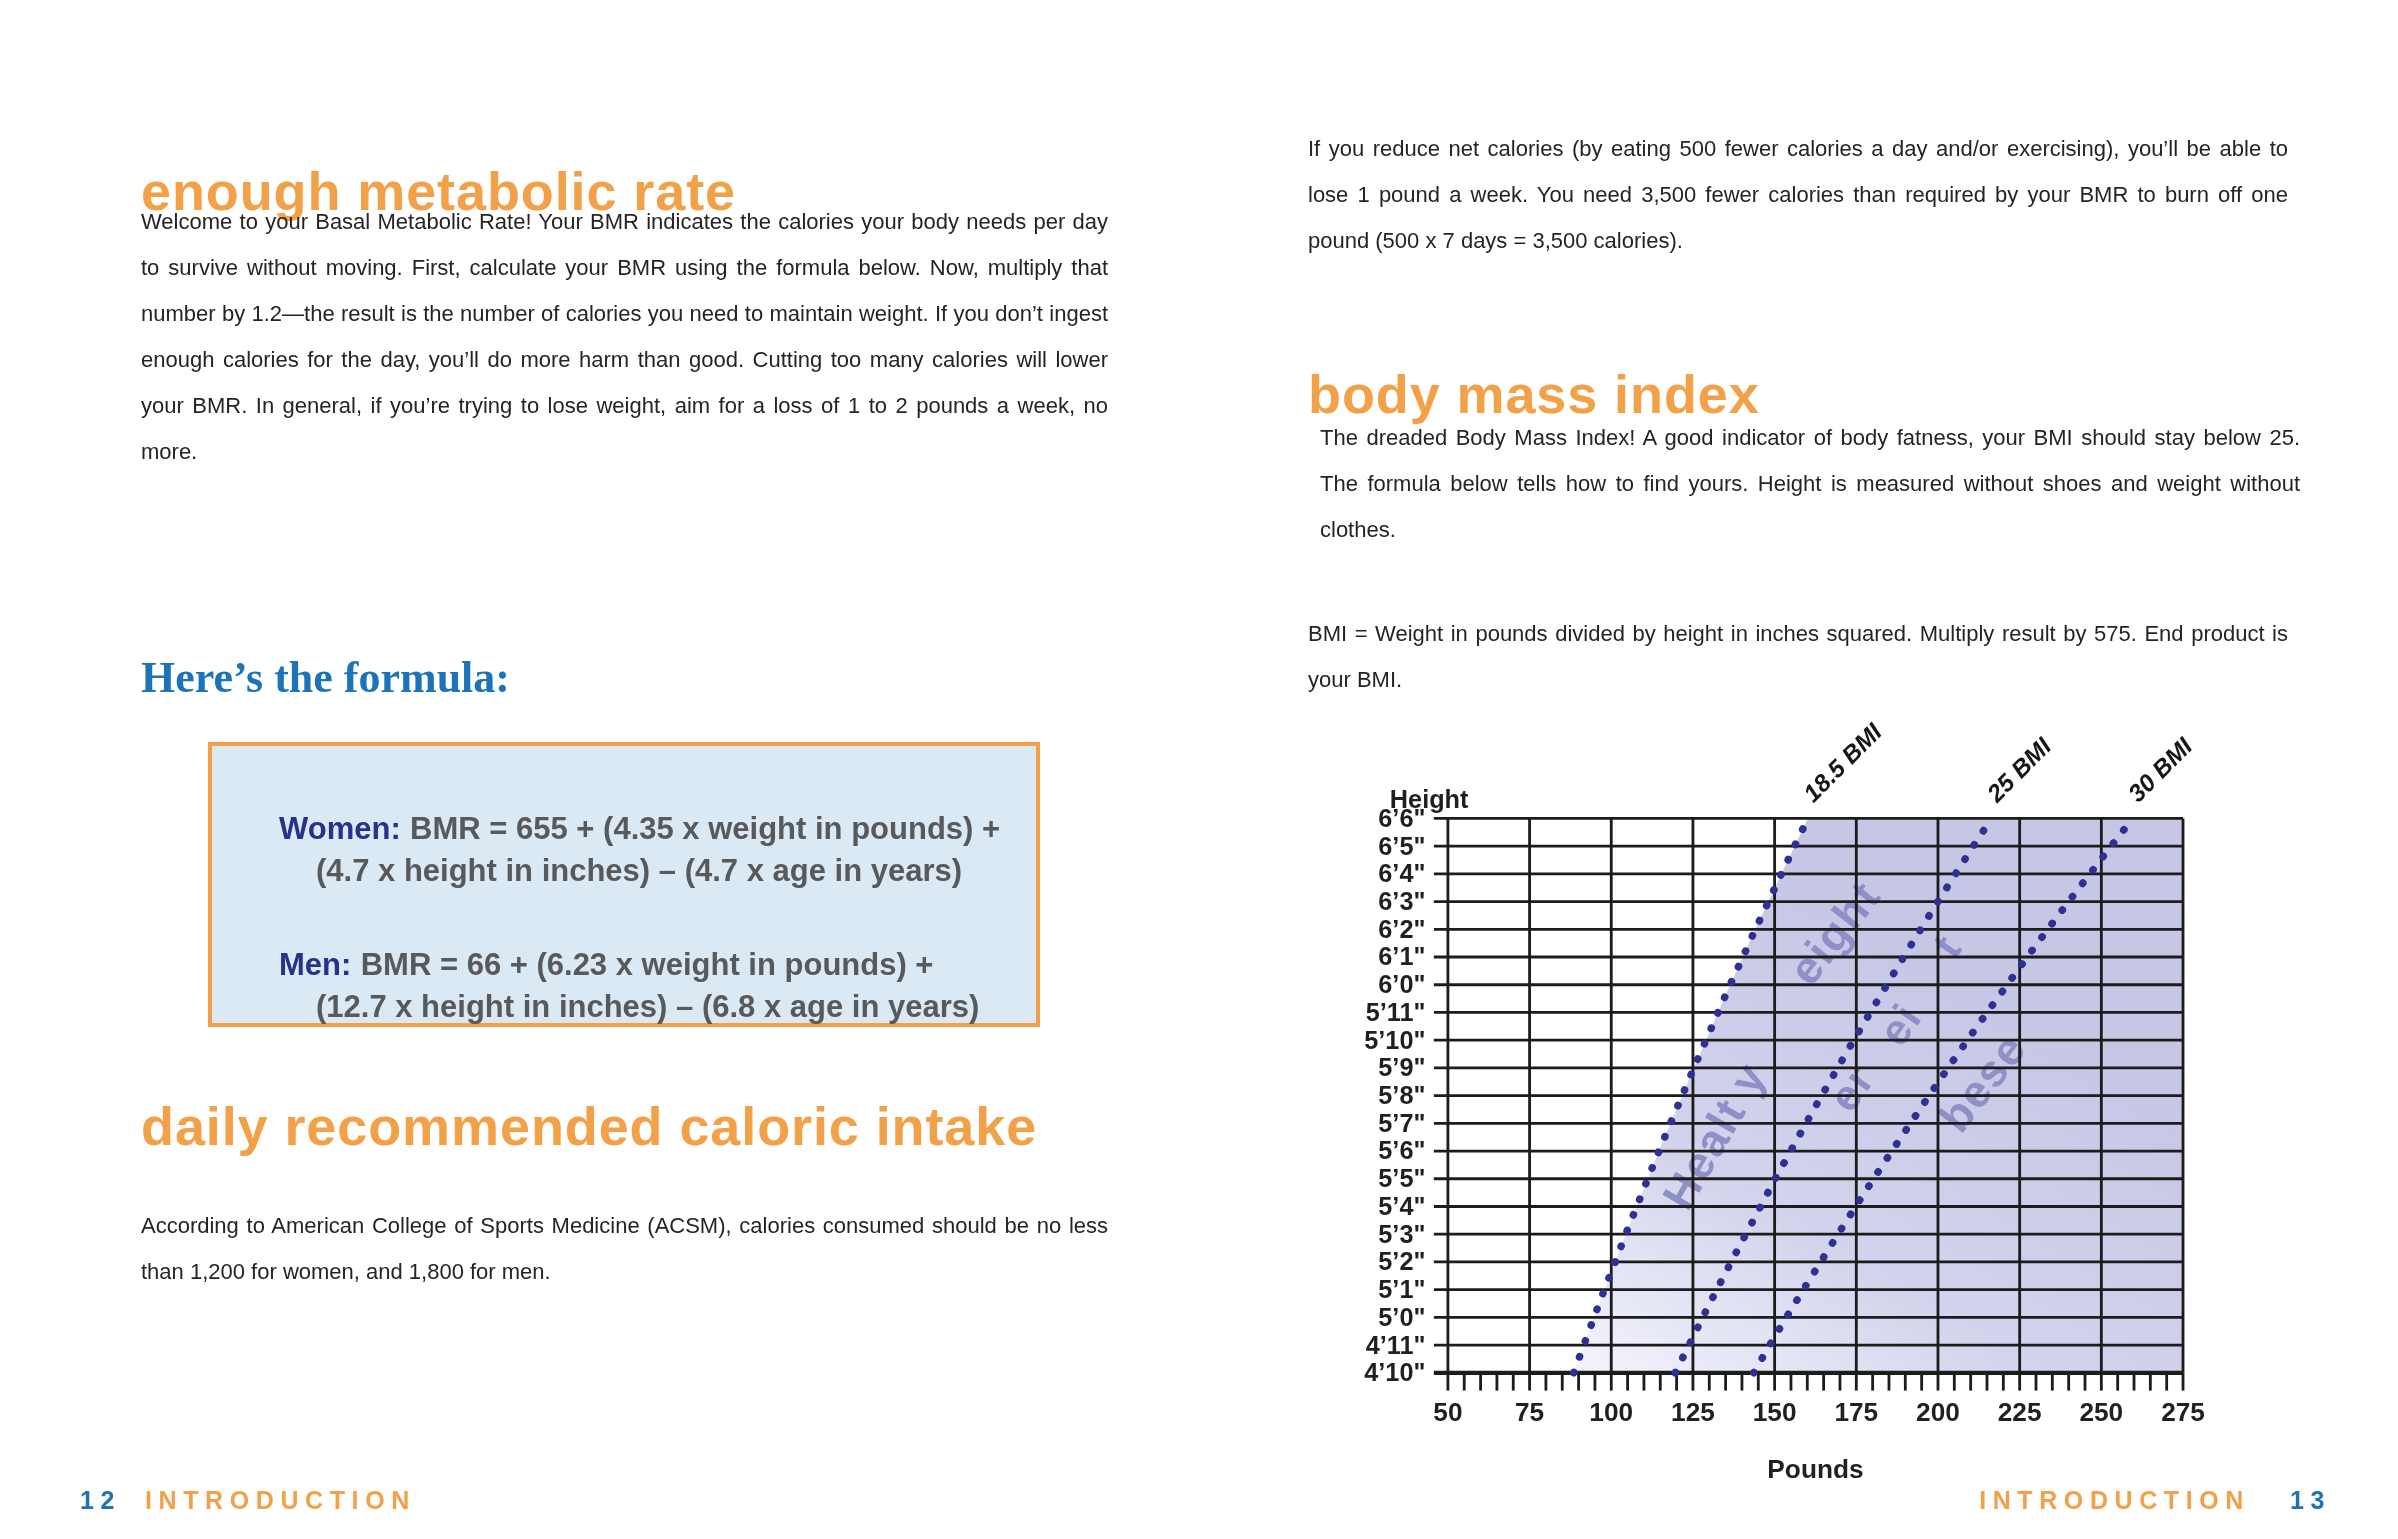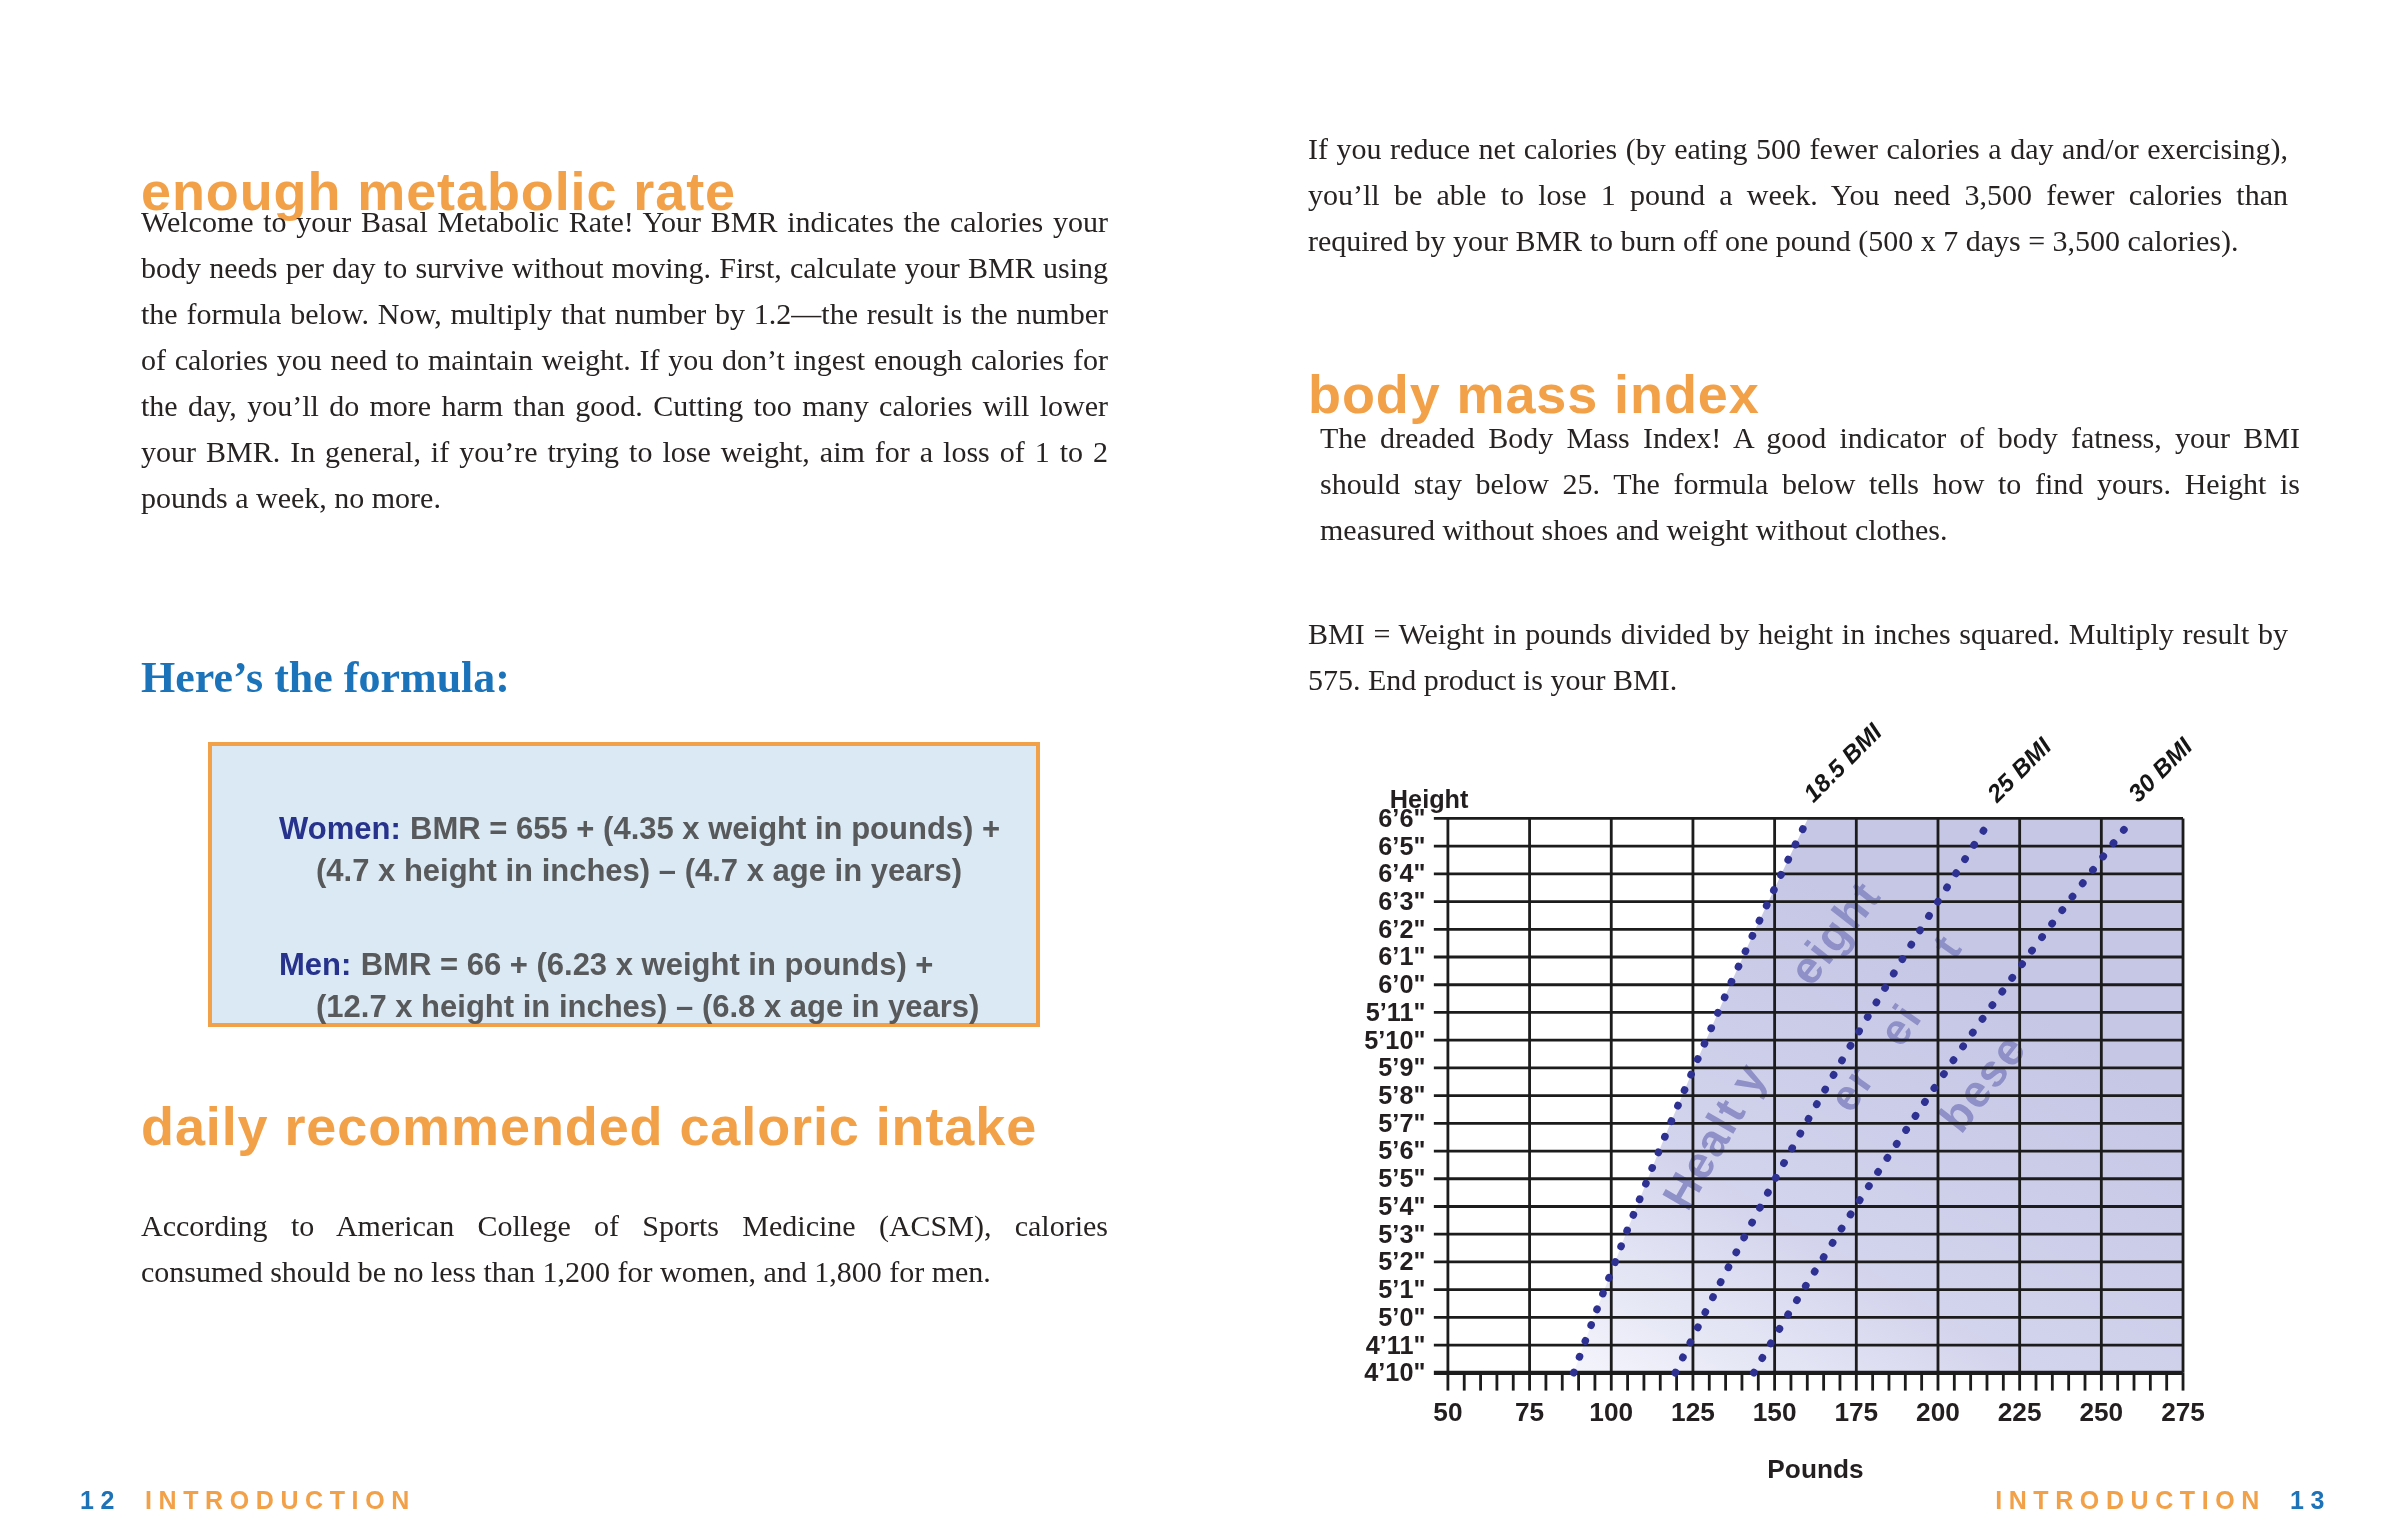--- a/index.html
+++ b/index.html
@@ -5,39 +5,39 @@
   html,body{margin:0;padding:0;background:#ffffff;}
   body{width:2399px;height:1539px;overflow:hidden;position:relative;
        font-family:"Liberation Sans",sans-serif;}
   .page{position:absolute;top:0;width:1199px;height:1539px;}
   #page-left{left:0;}
   #page-right{left:1199px;}
   .abs{position:absolute;}
 
   .h1{font-family:"Liberation Sans",sans-serif;font-weight:bold;
       color:#F2A148;font-size:54px;letter-spacing:0.9px;line-height:1.45;}
-  .serif{font-family:Liberation Serif, serif;color:#272323;
-         font-size:30px;line-height:46px;text-align:justify;}
+  .serif{font-family:Liberation Sans, sans-serif;color:#272323;
+         font-size:22px;line-height:46px;text-align:justify;}
   .formula-intro{font-family:"Liberation Serif",serif;font-weight:bold;
                  color:#1B74B9;font-size:44px;}
   .fbox{background:#DBE9F4;border:4.7px solid #F2A148;box-sizing:border-box;
         padding:62px 28px 0 67px;}
   .fline{font-weight:bold;color:#58595B;font-size:31px;line-height:42px;margin:0;}
   .fline .flabel{color:#26328C;margin-right:9.4px;}
   .fline.cont{margin-left:37px;}
   .fline.gap{margin-top:52px;}
 
   .footer{position:absolute;top:1486px;font-weight:bold;font-size:25px;
           letter-spacing:6.6px;white-space:nowrap;}
   .footer .pagenum{color:#1E72B8;}
   .footer .chapter{color:#F2A148;}
   #footer-left{left:80px;}
   #footer-left .chapter{margin-left:24px;}
   #footer-right{right:67px;}
-  #footer-right .pagenum{margin-left:24px;}
+  #footer-right .pagenum{margin-left:40px;}
 
   #bmi-chart{position:absolute;left:159px;top:750px;width:899px;height:768px;}
   #chart-svg{overflow:visible;}
   #chart-svg text{font-family:"Liberation Sans",sans-serif;}
 </style>
 </head>
 <body>
 
 <div>
 

